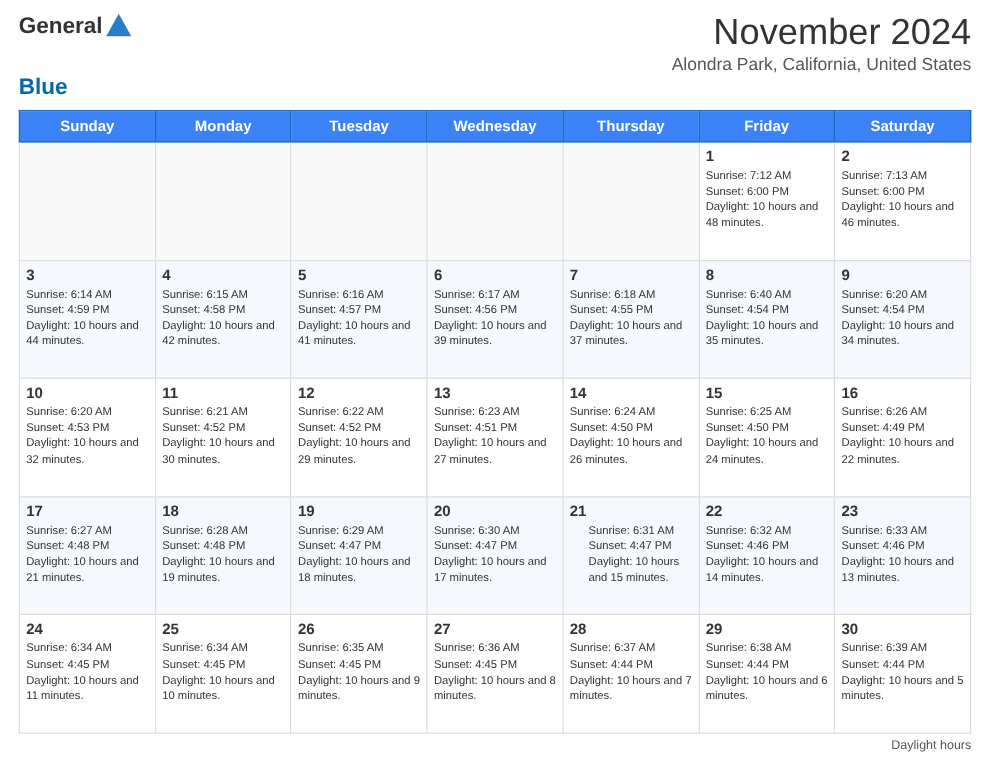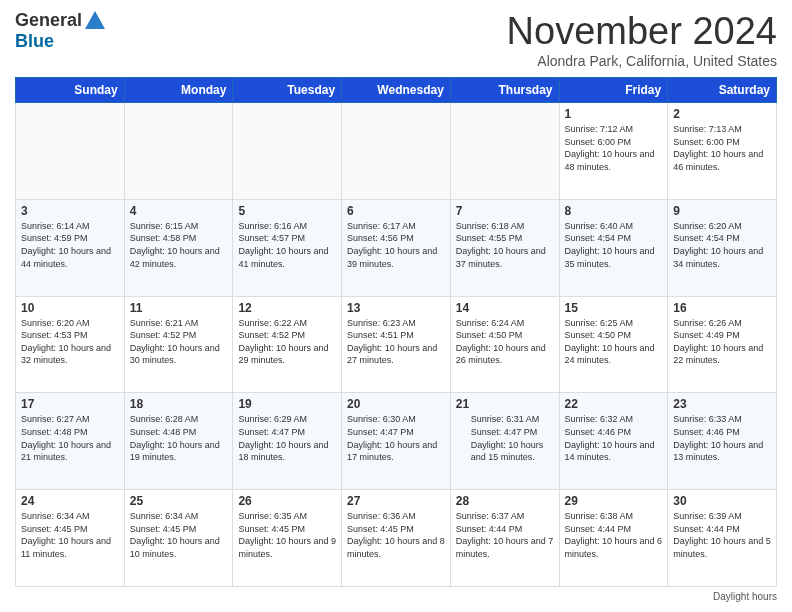--- a/index.html
+++ b/index.html
@@ -20,20 +20,21 @@
     .header {
       display: flex;
       justify-content: space-between;
       align-items: flex-start;
       margin-bottom: 8px;
     }
     .logo {
       display: flex;
       flex-direction: column;
       align-items: flex-start;
+      gap: 28px;
     }
     .logo-text {
       display: flex;
       align-items: center;
     }
     .logo-general {
       font-size: 18px;
       font-weight: bold;
       color: #333;
     }
@@ -48,39 +49,39 @@
       border-left: 10px solid transparent;
       border-right: 10px solid transparent;
       border-bottom: 18px solid #2a7dc9;
       margin-left: 3px;
       margin-bottom: 2px;
     }
     .title-block {
       text-align: right;
     }
     .month-title {
-      font-size: 38px;
+      font-size: 29px;
       font-weight: normal;
       color: #333;
     }
     .location {
       font-size: 14px;
       color: #555;
     }
     .calendar {
       flex: 1;
       border: 1px solid #ccc;
       border-collapse: collapse;
       width: 100%;
       table-layout: fixed;
     }
     .calendar th {
-      background-color: #1d4ed8;
+      background-color: #3b82f6;
       color: #fff;
-      text-align: right;
+      text-align: center;
       padding: 5px 6px;
       font-size: 12px;
       font-weight: bold;
       border: 1px solid #1a6ab5;
     }
     .calendar td {
       vertical-align: top;
       padding: 4px 5px;
       border: 1px solid #ddd;
       font-size: 9.5px;

